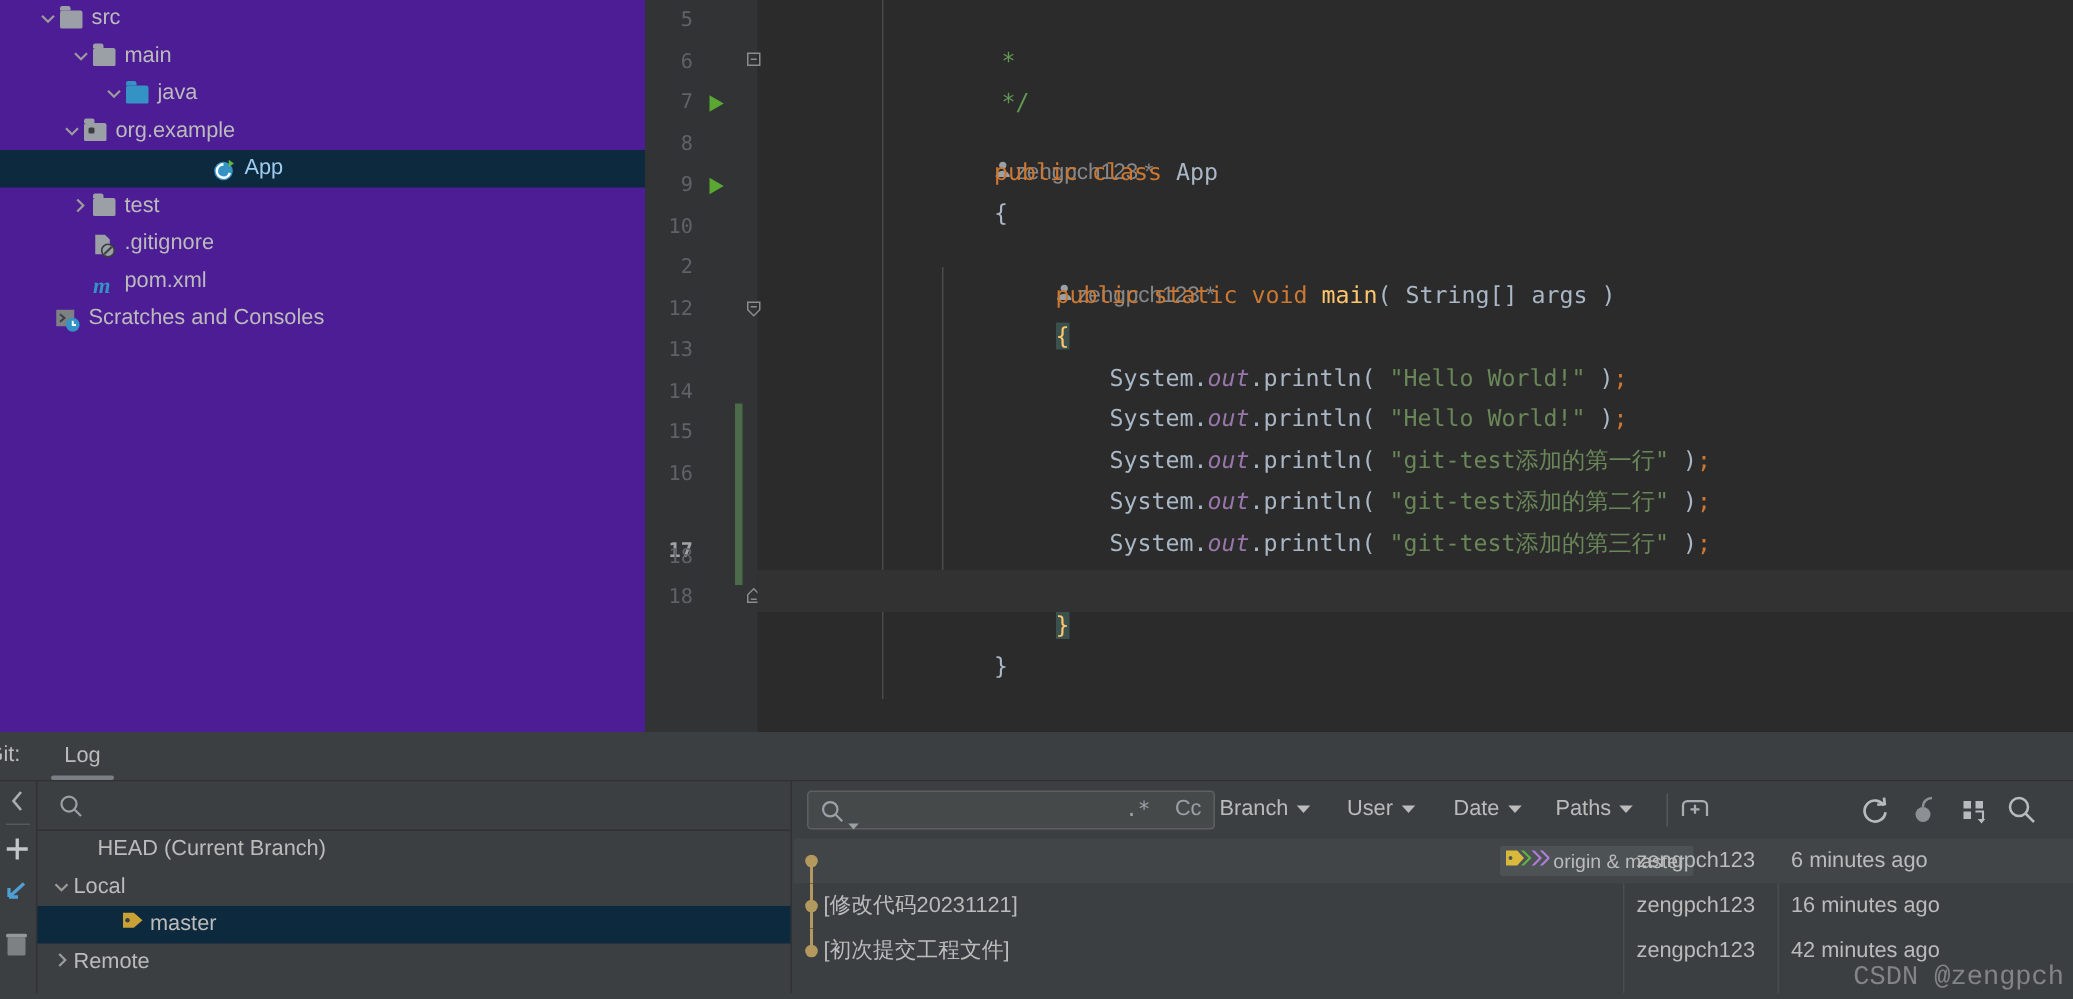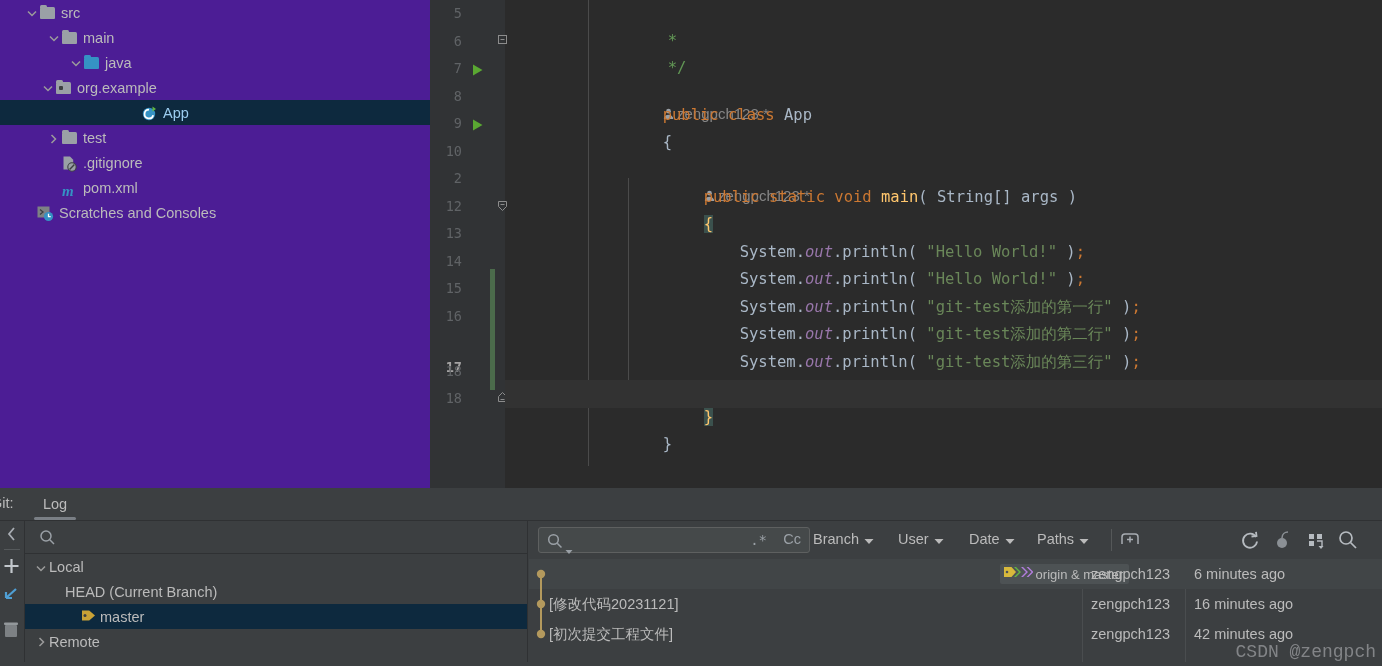--- a/index.html
+++ b/index.html
@@ -403,24 +403,24 @@
       <div id="branch-search">
         <span class="sicon">
           <svg width="17" height="17" viewBox="0 0 17 17">
               <circle cx="7" cy="7" r="5" stroke="#9aa0a6" stroke-width="1.5" fill="none"></circle>
               <line x1="10.8" y1="10.8" x2="15" y2="15" stroke="#9aa0a6" stroke-width="1.5"></line>
             </svg>
         </span>
         <input type="text" style="position: absolute; left: 38px; top: 5px; width: 440px; height: 22px; background: transparent; border: none; outline: none; color: rgb(187, 187, 187); font-size: 14px; font-family: &quot;Liberation Sans&quot;, sans-serif;" placeholder="">
       </div>
       <div id="branch-rows">
+          <div class="branch-row" style="padding-left: 24px;"><span class="arrow"></span><span class="blbl">HEAD (Current Branch)</span></div>
           <div class="branch-row" style="padding-left: 8px;"><span class="arrow"><svg width="10" height="7" viewBox="0 0 10 7">
                 <path d="M1 1.5 L5 5.5 L9 1.5" stroke="#9b9b9b" stroke-width="1.5" fill="none"></path>
               </svg></span><span class="blbl">Local</span></div>
-          <div class="branch-row" style="padding-left: 24px;"><span class="arrow"></span><span class="blbl">HEAD (Current Branch)</span></div>
           <div class="branch-row selected" style="padding-left: 40px;"><span class="arrow"></span><span style="display: inline-block; width: 19px; vertical-align: middle;"><svg width="15" height="13" viewBox="0 0 15 13">
                 <path d="M1 1.5 h7.2 L14 6.5 L8.2 11.5 H1 z" fill="#c9a236"></path>
                 <circle cx="4" cy="6.5" r="1.5" fill="#3c3f41"></circle>
               </svg></span><span class="blbl">master</span></div>
           <div class="branch-row" style="padding-left: 8px;"><span class="arrow"><svg width="7" height="10" viewBox="0 0 7 10">
                 <path d="M1.5 1 L5.5 5 L1.5 9" stroke="#9b9b9b" stroke-width="1.5" fill="none"></path>
               </svg></span><span class="blbl">Remote</span></div>
         </div>
     </div>
 

